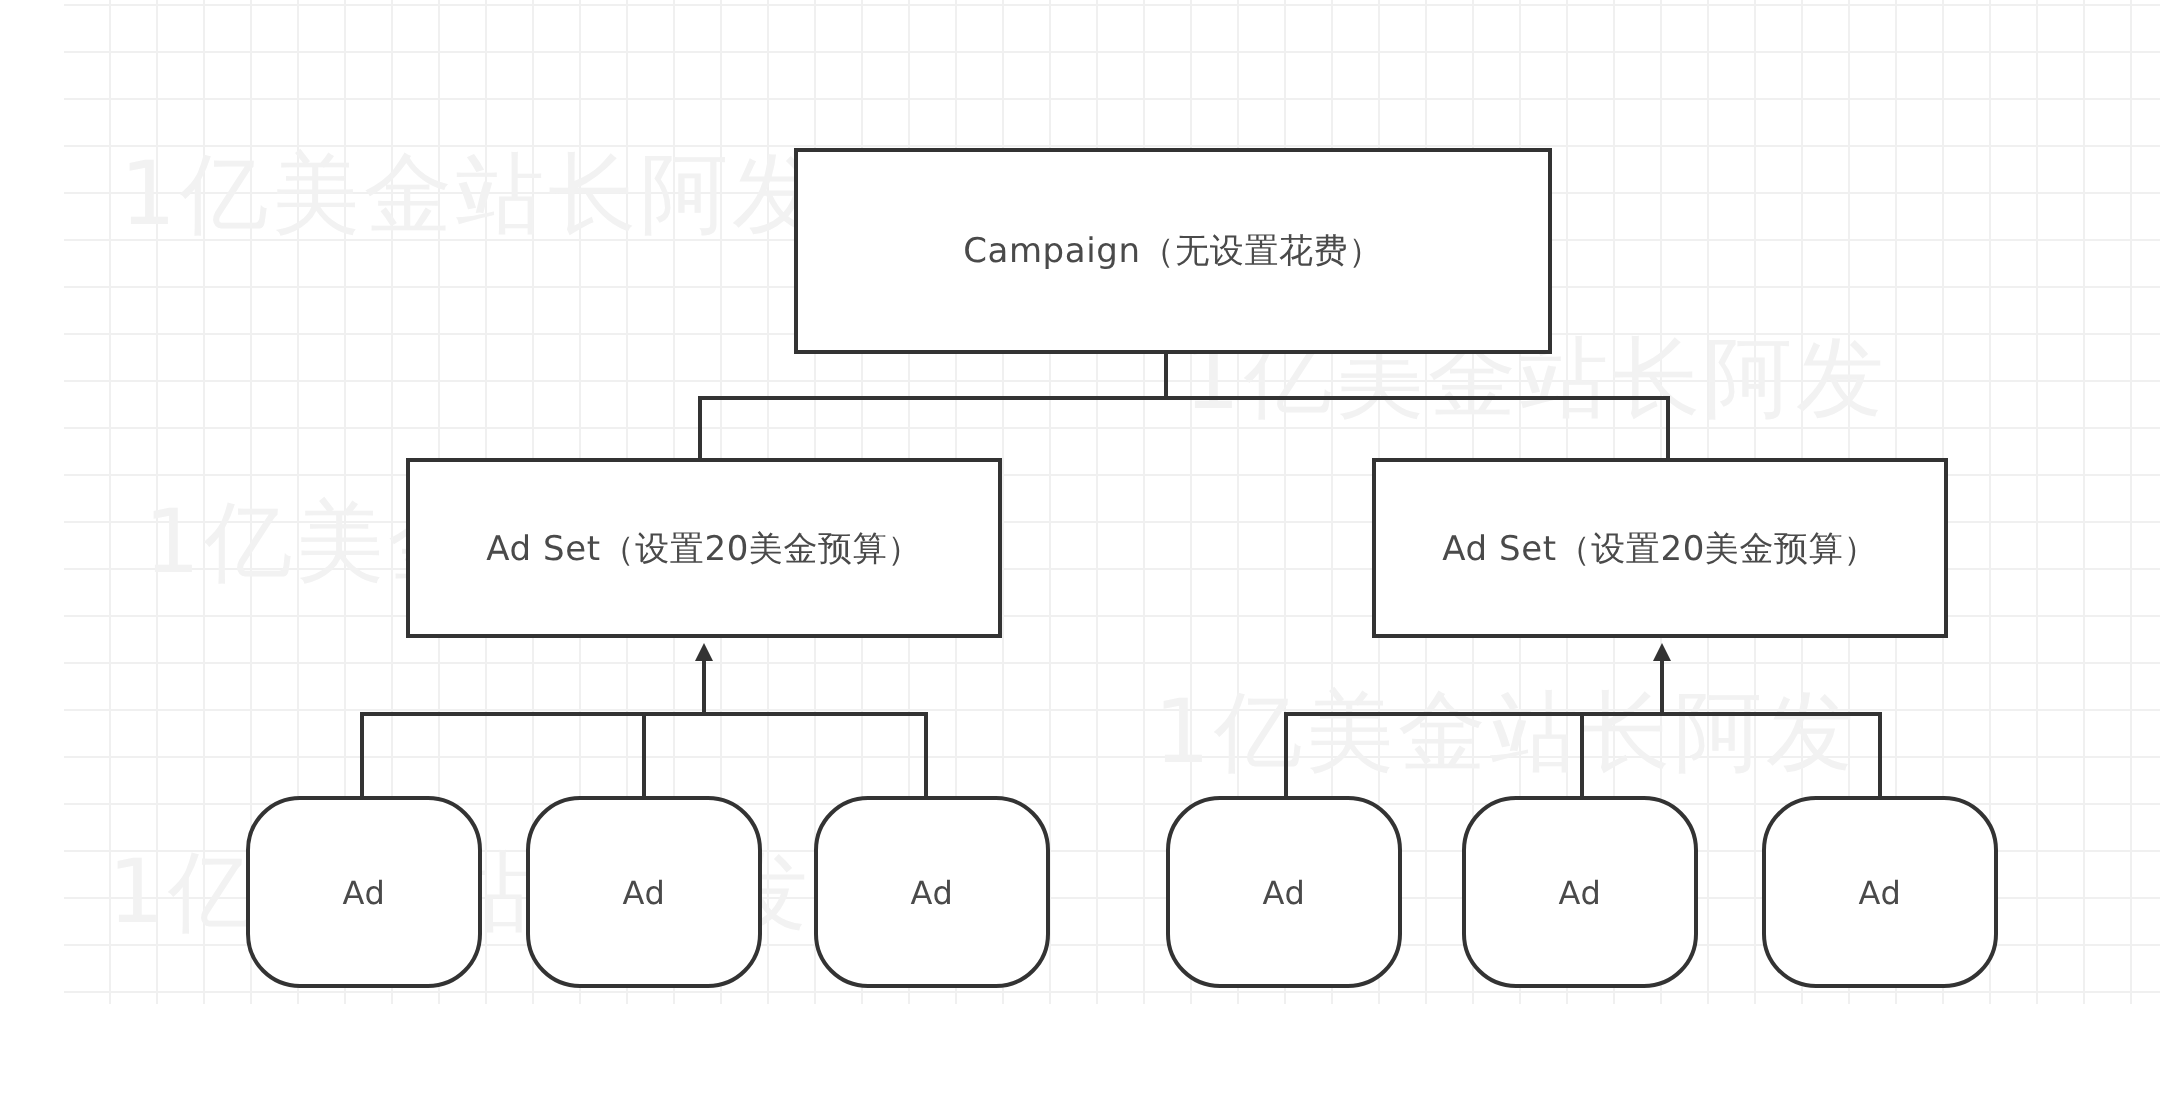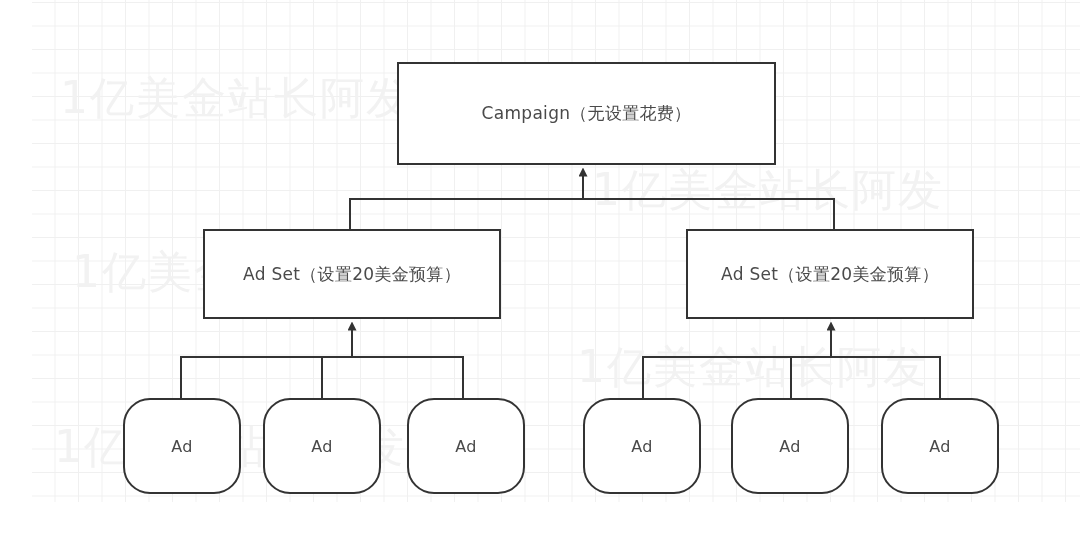--- a/index.html
+++ b/index.html
@@ -106,21 +106,21 @@
       <line x1="320" y1="357" x2="320" y2="357" stroke="#333333" stroke-width="2"></line>
     </g>
 
     <g>
       <path d="M 611 398 L 611 357 L 908 357 L 908 398" fill="none" stroke="#333333" stroke-width="2"></path>
       <line x1="759" y1="398" x2="759" y2="357" fill="none" stroke="#333333" stroke-width="2"></line>
       <line x1="799" y1="357" x2="799" y2="329" stroke="#333333" stroke-width="2" marker-end="url(#arrowhead)"></line>
     </g>
   </svg>
 
-  <div class="node" id="node-campaign" style="left: 365px; top: 62px; width: 379px; height: 103px;">
+  <div class="node" id="node-campaign" style="left: 365px; top: 74px; width: 379px; height: 103px;">
     <span>Campaign（无设置花费）</span>
   </div>
 
   <div class="node" id="node-adset-left" style="left: 171px; top: 229px; width: 298px; height: 90px;">
     <span>Ad Set（设置20美金预算）</span>
   </div>
   <div class="node" id="node-adset-right" style="left: 654px; top: 229px; width: 288px; height: 90px;">
     <span>Ad Set（设置20美金预算）</span>
   </div>
 

